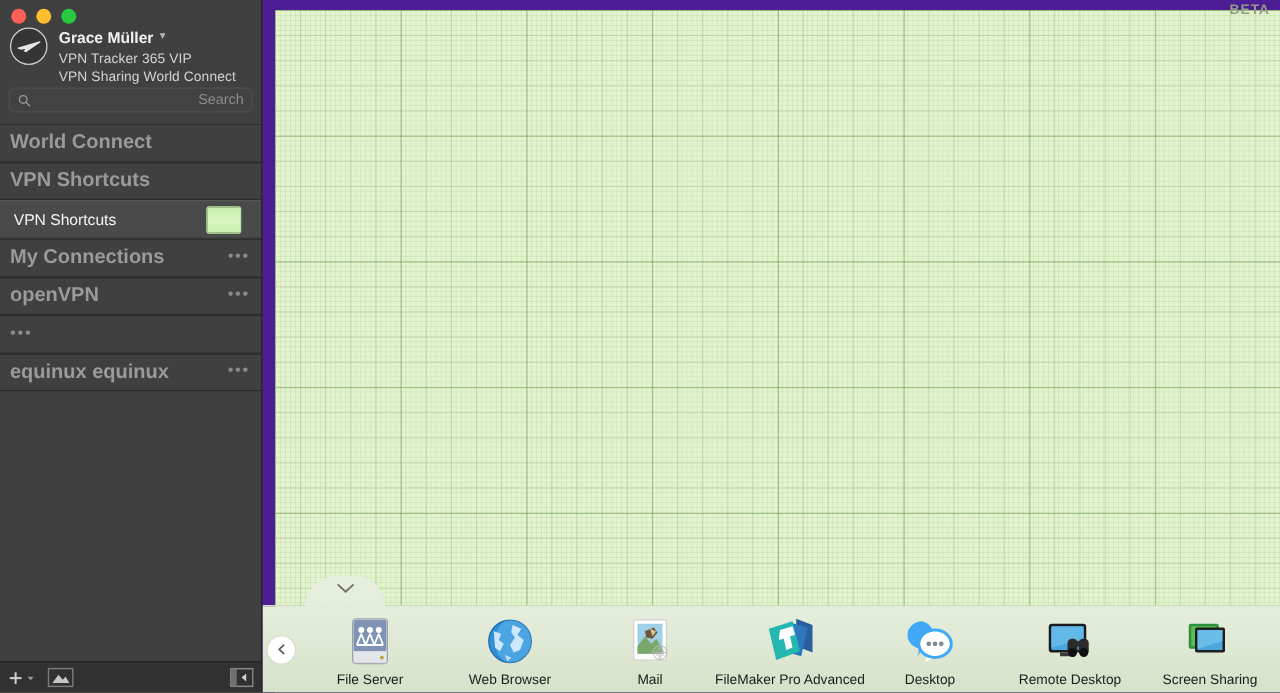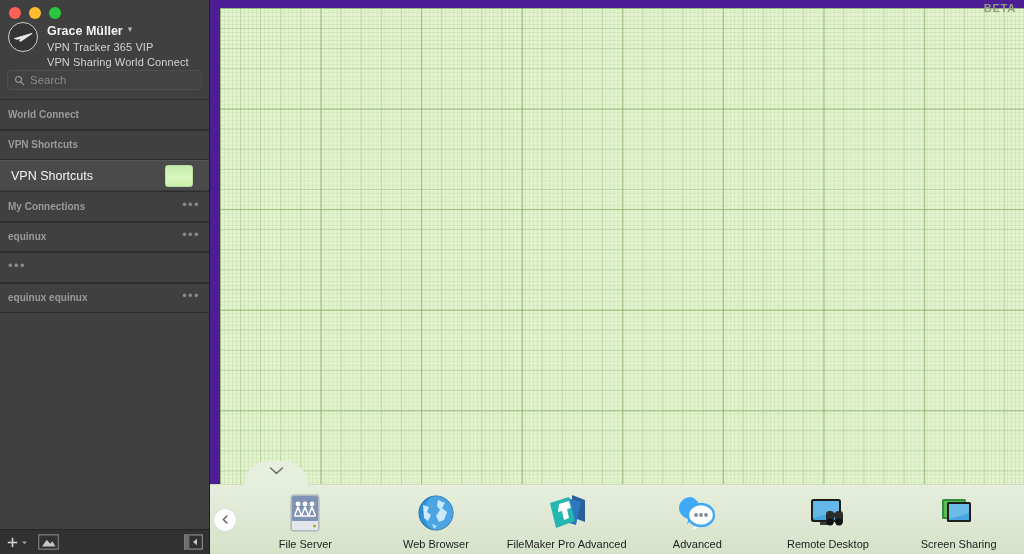--- a/index.html
+++ b/index.html
@@ -55,34 +55,34 @@
   .search-wrap { padding: 2px 7px 9px 7px; }
   .search-box {
     height: 20px; background: #424242;
     border: 1px solid #4e4e4e; border-radius: 4px;
     display: flex; align-items: center; gap: 5px; padding: 0 6px;
   }
   .search-box svg { width: 11px; height: 11px; flex: 0 0 11px; }
   .search-input {
     border: 0; outline: 0; background: transparent;
     color: #d8d8d8; font-size: 11.5px;
-    font-family: "Liberation Sans", sans-serif; width: 100%;
+    font-family: "Liberation Sans", sans-serif; width: 100%; text-align: right;
   }
   .search-input::placeholder { color: #8c8c8c; }
 
   .list { flex: 1 1 auto; overflow: hidden; }
   .row {
     height: 30.5px; display: flex; align-items: center;
     padding: 0 9px 0 8px;
     border-top: 1px solid #2e2e2e;
     border-bottom: 1px solid #2b2b2b;
     position: relative;
   }
   .row .label {
-    font-size: 10px; font-weight: bold; color: #9a9a9a;
+    font-size: 16px; font-weight: bold; color: #9a9a9a;
     flex: 1 1 auto; white-space: nowrap; overflow: hidden;
   }
   .row.item {
     background: #4a4a4a; height: 31px;
     border-top: 1px solid #565656; border-bottom: 1px solid #3a3a3a;
     padding-left: 11px;
   }
   .row.item .label { color: #f4f4f4; font-weight: normal; font-size: 12.5px; }
   .chip {
     width: 28px; height: 22px; border-radius: 2.5px;
@@ -227,21 +227,21 @@
         <span class="label">VPN Shortcuts</span>
         <span class="chip"></span>
       </div>
 
       <div class="row">
         <span class="label">My Connections</span>
         <span class="dots">•••</span>
       </div>
 
       <div class="row">
-        <span class="label">equinux</span>
+        <span class="label">openVPN</span>
         <span class="dots">•••</span>
       </div>
 
       <div class="row">
         <span class="dots">•••</span>
       </div>
 
       <div class="row">
         <span class="label">equinux equinux</span>
         <span class="dots">•••</span>
@@ -319,20 +319,35 @@
             <circle cx="22" cy="22" r="17" fill="#2f8fd8"></circle>
             <circle cx="22" cy="22" r="17" fill="none" stroke="#1f6ca8" stroke-width="1"></circle>
             <path d="M22 5 a17 17 0 0 1 0 34 a12 17 0 0 1 0 -34" fill="#6fc0ef" opacity="0.45"></path>
             <path d="M9 14 L15 16 L13 21 L17 24 L14 30 L10 27 Z" fill="#d9f0ff" opacity="0.9"></path>
             <path d="M24 9 L31 12 L28 17 L33 21 L30 29 L25 31 L22 25 L26 19 L23 15 Z" fill="#d9f0ff" opacity="0.9"></path>
             <path d="M18 33 L23 35 L20 38 Z" fill="#d9f0ff" opacity="0.8"></path>
           </svg>
           <div class="dock-label">Web Browser</div>
         </div>
 
+        <div class="dock-item">
+          <svg class="dock-icon" viewBox="0 0 44 44">
+            <rect x="9" y="5" width="26" height="32" fill="#ffffff" stroke="#cccccc" stroke-width="0.8"></rect>
+            <rect x="12" y="8" width="20" height="24" fill="#9fd0ea"></rect>
+            <path d="M12 26 L18 18 L23 24 L27 20 L32 28 L32 32 L12 32 Z" fill="#7aa86b"></path>
+            <path d="M18 14 L25 11 L28 15 L24 20 L19 19 Z" fill="#6b5636"></path>
+            <path d="M22 12 L27 14 L24 18 Z" fill="#d6c49a"></path>
+            <g stroke="#b9b9b9" stroke-width="0.9" fill="none" opacity="0.85">
+              <circle cx="30" cy="31" r="5.5"></circle>
+              <circle cx="30" cy="31" r="3"></circle>
+              <path d="M24.5 31 L35.5 31 M30 25.5 L30 36.5"></path>
+            </g>
+          </svg>
+          <div class="dock-label">Mail</div>
+        </div>
 
         <div class="dock-item">
           <svg class="dock-icon" viewBox="0 0 44 44">
             <path d="M27 4 L40 9 L40 31 L27 26 Z" fill="#2a5f9e"></path>
             <path d="M22 7 L36 11 L31 34 L17 30 Z" fill="#2f77bd"></path>
             <path d="M5 12 L24 6 L30 30 L11 37 Z" fill="#24b6b0"></path>
             <path d="M14 13 L24 10 L26 17 L22 18 L24 27 L19 29 L17 20 L13 21 Z" fill="#ffffff"></path>
           </svg>
           <div class="dock-label">FileMaker Pro Advanced</div>
         </div>
@@ -340,21 +355,21 @@
         <div class="dock-item">
           <svg class="dock-icon" viewBox="0 0 44 44">
             <path d="M16 6 a12 11 0 1 0 0 22 l-4 6 l1.5 -6.5 A12 11 0 0 0 16 6 Z" fill="#3fa9f5"></path>
             <ellipse cx="26" cy="24" rx="13" ry="11" fill="#ffffff"></ellipse>
             <path d="M20 33 l-2 6 l7 -4 Z" fill="#ffffff"></path>
             <ellipse cx="26" cy="24" rx="13" ry="11" fill="none" stroke="#3fa9f5" stroke-width="2.4"></ellipse>
             <circle cx="21" cy="24" r="1.9" fill="#7f8c96"></circle>
             <circle cx="26" cy="24" r="1.9" fill="#7f8c96"></circle>
             <circle cx="31" cy="24" r="1.9" fill="#7f8c96"></circle>
           </svg>
-          <div class="dock-label">Advanced</div>
+          <div class="dock-label">Desktop</div>
         </div>
 
 
         <div class="dock-item">
           <svg class="dock-icon" viewBox="0 0 44 44">
             <rect x="5" y="8" width="30" height="23" rx="2.5" fill="#1b1b1b"></rect>
             <rect x="7" y="10" width="26" height="19" rx="1.5" fill="#47a8e0"></rect>
             <path d="M7 10 L33 10 L33 20 L7 27 Z" fill="#79c6ef" opacity="0.55"></path>
             <rect x="14" y="31" width="12" height="3" fill="#3a3a3a"></rect>
             <g fill="#2b2b2b">

